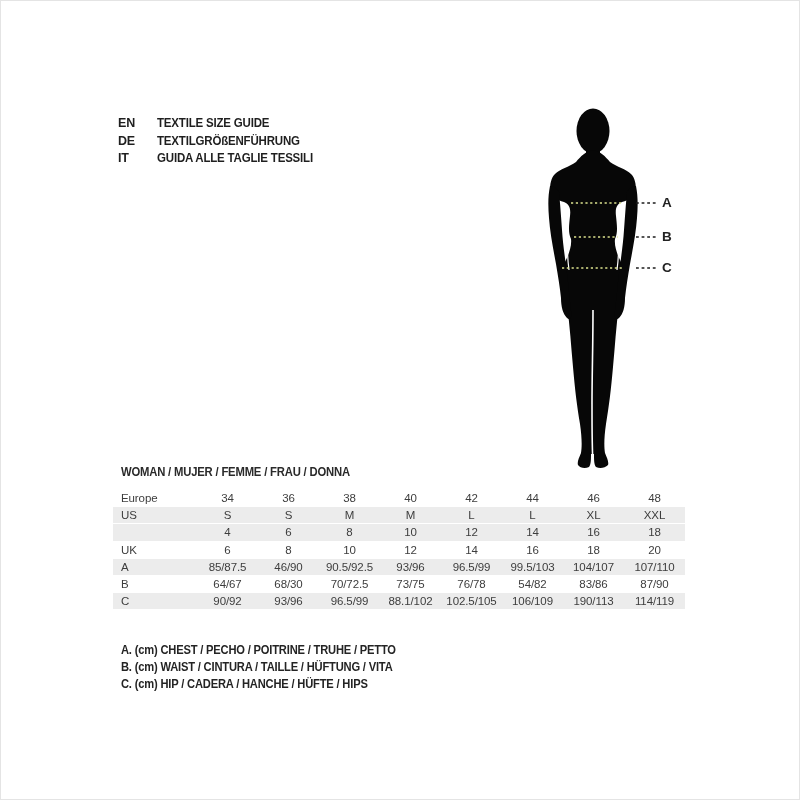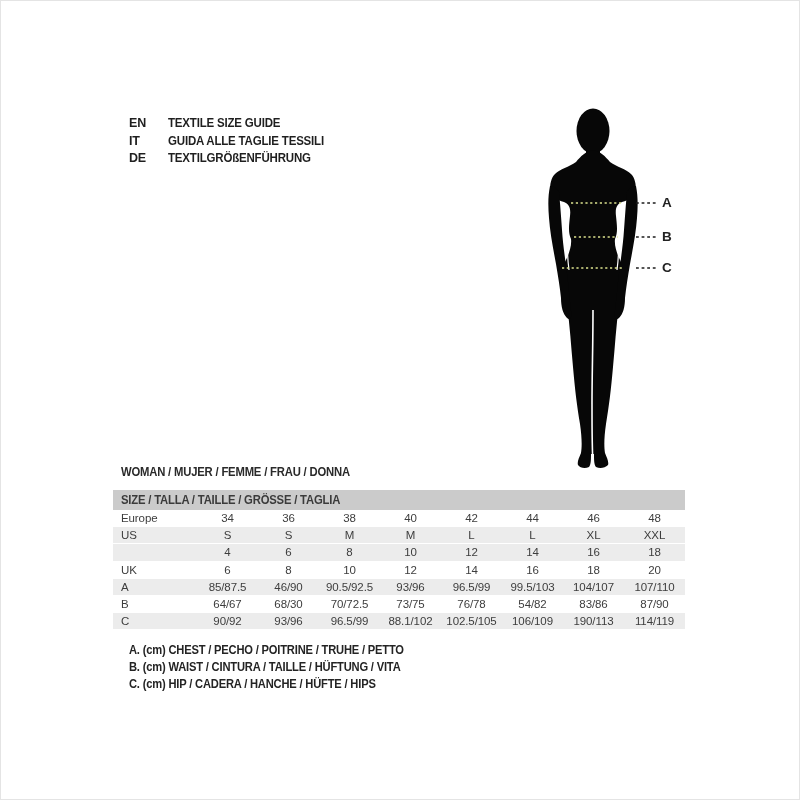--- a/index.html
+++ b/index.html
@@ -3,21 +3,21 @@
 <meta charset="utf-8">
 <style>
   html,body{margin:0;padding:0;background:#888;}
   .canvas{
     position:relative;width:800px;height:800px;margin:0 auto;
     background:#fff;border:1px solid #e4e4e4;box-sizing:border-box;
     font-family:"Liberation Sans","DejaVu Sans",sans-serif;
     color:#2b2b2b;overflow:hidden;
   }
   
-  .lang-list{position:absolute;left:128px;top:114px;}
+  .lang-list{position:absolute;left:117px;top:114px;}
   .lang-row{display:flex;height:17.6px;line-height:17.6px;
     font-size:12.5px;font-weight:bold;letter-spacing:-0.2px;color:#1f1f1f;}
   .lang-code{width:39px;flex:0 0 39px;}
   .lang-label{transform:scaleX(0.92);transform-origin:left center;white-space:nowrap;}
   
   .figure-wrap{position:absolute;left:523px;top:103px;width:145px;height:370px;}
   .figure-wrap svg{display:block;width:145px;height:370px;}
   .measure-label{position:absolute;width:16px;font-size:13.5px;font-weight:600;
     color:#222;left:661px;line-height:14px;}
   .measure-label.a{top:195px;}
@@ -32,41 +32,41 @@
   .table-header{height:20px;line-height:20px;background:var(--header-bar,#cbcbcb);
     font-size:12px;font-weight:bold;color:#3b3b3b;padding-left:8px;box-sizing:border-box;}
   .table-header span{display:inline-block;transform:scaleX(0.94);transform-origin:left center;
     letter-spacing:-0.2px;white-space:nowrap;}
   .t-row{display:flex;height:17.2px;line-height:17.2px;font-size:11.5px;color:#3d3d3d;
     letter-spacing:-0.1px;}
   .t-row.shaded{background:var(--row-shade,#ececec);box-shadow:inset 0 -1px 0 #fff;}
   .t-label{flex:0 0 84px;padding-left:8px;box-sizing:border-box;text-align:left;}
   .t-cell{flex:1 1 0;text-align:center;}
   
-  .notes{position:absolute;left:128px;top:641px;}
+  .notes{position:absolute;left:120px;top:641px;}
   .note-line{height:17.2px;line-height:17.2px;font-size:12px;font-weight:bold;color:#242424;
     letter-spacing:-0.2px;transform:scaleX(0.93);transform-origin:left center;white-space:nowrap;}
 </style>
 </head>
 <body>
 
 <div class="canvas">
 
   <div class="lang-list">
       <div class="lang-row">
         <span class="lang-code">EN</span>
         <span class="lang-label">TEXTILE SIZE GUIDE</span>
       </div>
       <div class="lang-row">
+        <span class="lang-code">DE</span>
+        <span class="lang-label">TEXTILGRÖßENFÜHRUNG</span>
+      </div>
+      <div class="lang-row">
         <span class="lang-code">IT</span>
         <span class="lang-label">GUIDA ALLE TAGLIE TESSILI</span>
-      </div>
-      <div class="lang-row">
-        <span class="lang-code">DE</span>
-        <span class="lang-label">TEXTILGRÖßENFÜHRUNG</span>
       </div>
     </div>
 
   <div class="figure-wrap">
     <svg viewBox="0 0 145 370">
       <g fill="#070707">
         <ellipse cx="69" cy="27" rx="16.5" ry="22.5"></ellipse>
         <rect x="62" y="38" width="14" height="24"></rect>
         <path d="M69,46 C61,48 57,52 52,58 C45,63 36,65 31,70 C27,74 26,80 26,87
                  C27,92 33,96 40,98 C45,100 47,104 46,112 C45,122 44,128 47,135
@@ -100,23 +100,20 @@
       </g>
     </svg>
   </div>
   <div class="measure-label a">A</div>
   <div class="measure-label b">B</div>
   <div class="measure-label c">C</div>
 
   <div class="section-title">WOMAN / MUJER / FEMME / FRAU / DONNA</div>
 
   <div class="size-table">
-    <div class="table-header">
-      <span>SIZE / TALLA / TAILLE / GRÖSSE / TAGLIA</span>
-    </div>
     <div id="table-body">
         <div class="t-row">
           <div class="t-label">Europe</div>
           <div class="t-cell">34</div>
           <div class="t-cell">36</div>
           <div class="t-cell">38</div>
           <div class="t-cell">40</div>
           <div class="t-cell">42</div>
           <div class="t-cell">44</div>
           <div class="t-cell">46</div>

